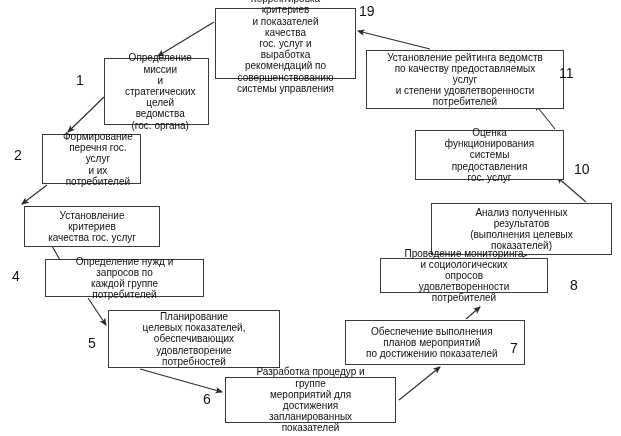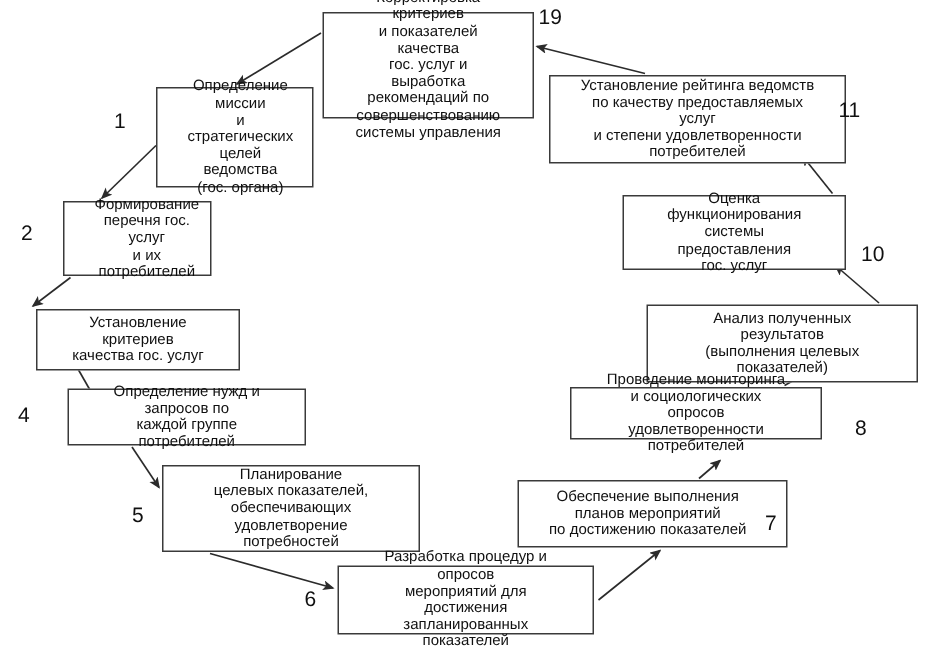--- a/index.html
+++ b/index.html
@@ -134,21 +134,21 @@
 целевых показателей,
 обеспечивающих
 удовлетворение потребностей</span>
       </div>
       <div class="node" style="left: 345px; top: 320px; width: 180px; height: 45px; border-color: rgb(58, 58, 58); color: rgb(16, 16, 16);">
         <span class="node-label">Обеспечение выполнения
 планов мероприятий
 по достижению показателей</span>
       </div>
       <div class="node" style="left: 225px; top: 377px; width: 171px; height: 46px; border-color: rgb(58, 58, 58); color: rgb(16, 16, 16);">
-        <span class="node-label">Разработка процедур и опросов
+        <span class="node-label">Разработка процедур и группе
 мероприятий для достижения
 запланированных показателей</span>
       </div>
     </div>
   <div id="number-layer">
       <div class="step-num" style="left: 359px; top: 4px; color: rgb(16, 16, 16);">19</div>
       <div class="step-num" style="left: 76px; top: 73px; color: rgb(16, 16, 16);">1</div>
       <div class="step-num" style="left: 559px; top: 66px; color: rgb(16, 16, 16);">11</div>
       <div class="step-num" style="left: 14px; top: 148px; color: rgb(16, 16, 16);">2</div>
       <div class="step-num" style="left: 574px; top: 162px; color: rgb(16, 16, 16);">10</div>

